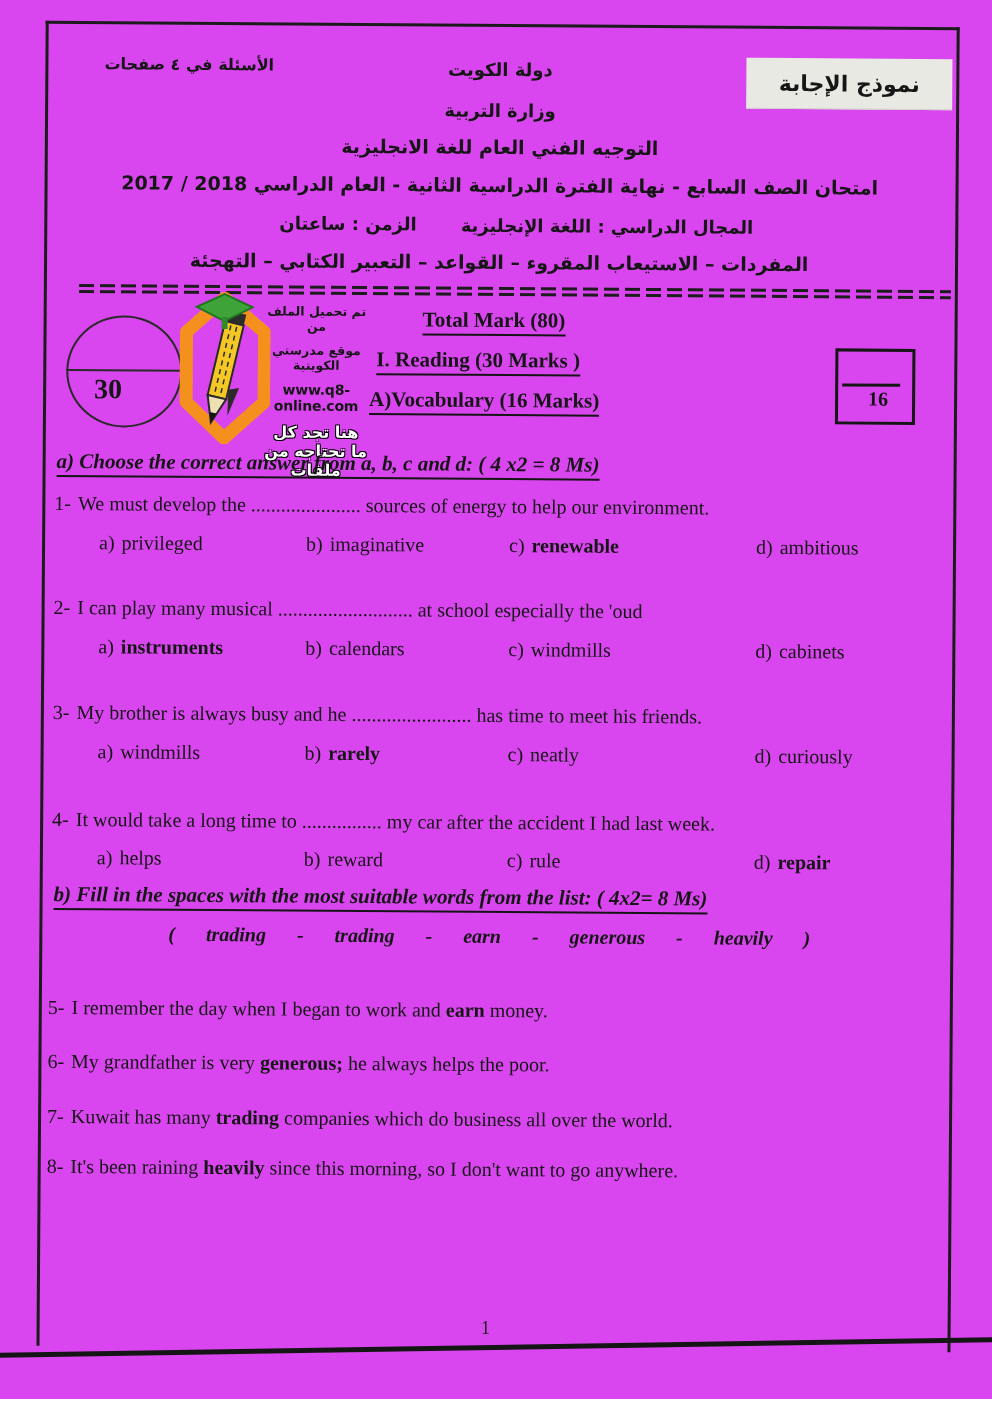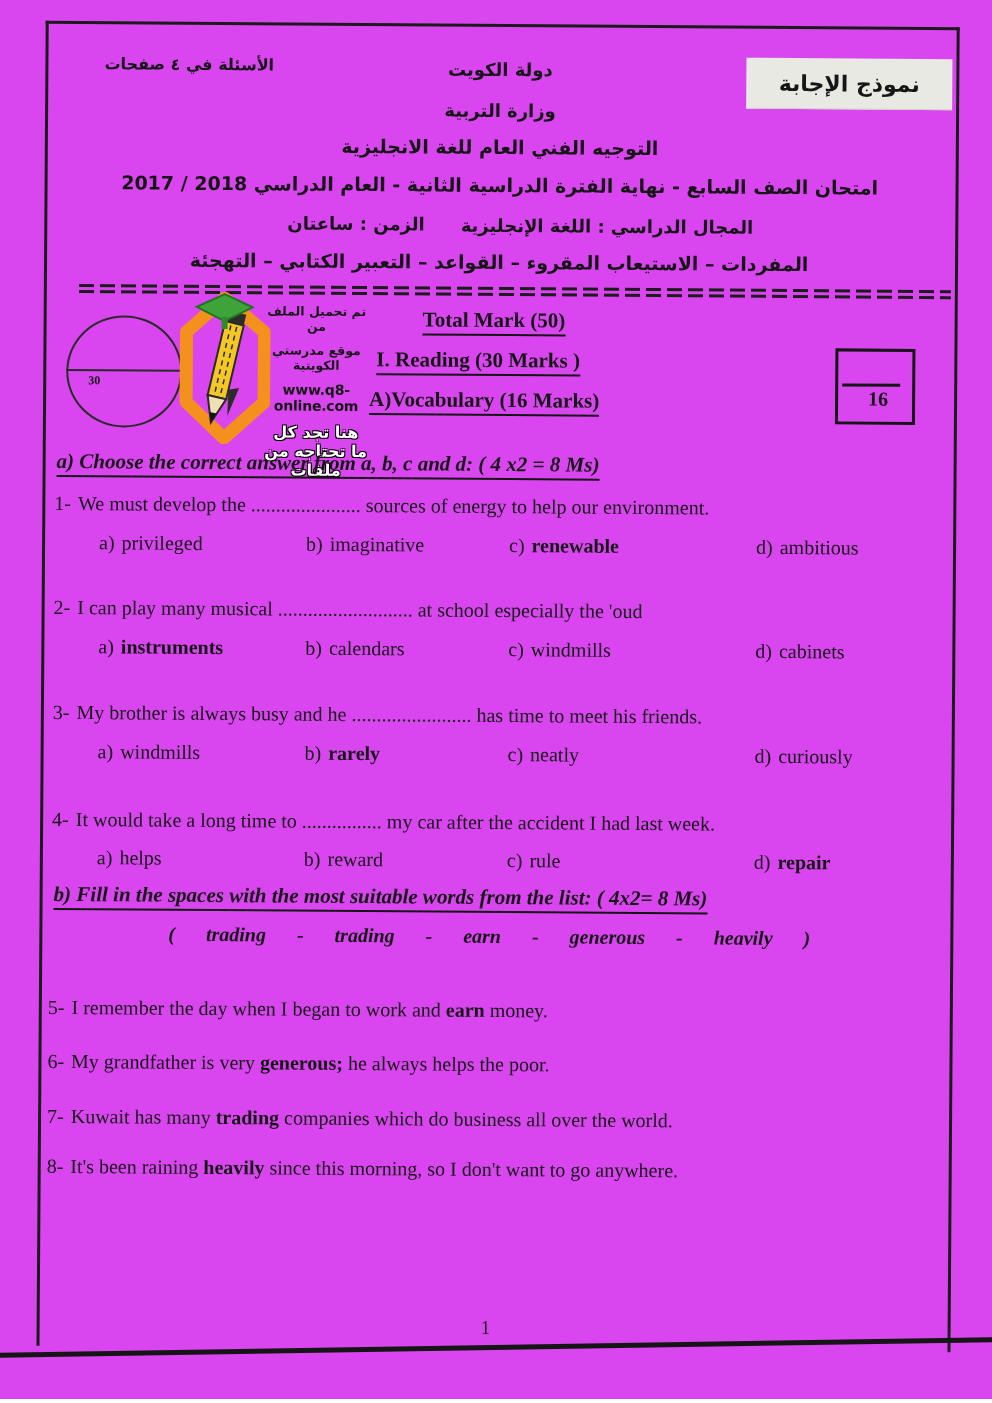--- a/index.html
+++ b/index.html
@@ -14,30 +14,30 @@
   .answer-box{position:absolute;left:742px;top:56px;width:206px;height:50px;
               background:#e9e9e4;border-bottom:1px solid #d2d2ca;
               display:flex;align-items:center;justify-content:center;font-size:22px;}
   .pages-note{position:absolute;left:100px;top:57px;font-size:16px;}
   .h-center{position:absolute;left:0;width:100%;text-align:center;}
   .h-country{top:59px;font-size:18px;}
   .h-ministry{top:100px;font-size:18px;}
   .h-directorate{top:136px;font-size:19px;}
   .h-examline{top:174px;font-size:19px;}
   .h-subject{position:absolute;right:242px;top:215px;font-size:18px;}
-  .h-time{position:absolute;left:284px;top:214px;font-size:18px;}
+  .h-time{position:absolute;left:276px;top:214px;font-size:18px;}
   .h-skills{top:251px;font-size:19px;}
   .sep{position:absolute;left:76px;top:287px;width:872px;}
   .sep div{height:3px;background:repeating-linear-gradient(90deg,#1c1c1c 0 15px,transparent 15px 21px);}
   .sep div + div{margin-top:3px;}
   
   .mark-circle{position:absolute;left:64px;top:318px;width:112px;height:108px;
                border:2.5px solid #2a2a2a;border-radius:50%;}
   .mark-circle .chord{position:absolute;left:-2px;right:-2px;top:52px;height:2px;background:#2a2a2a;}
-  .mark-circle .val{position:absolute;left:20px;top:56px;font-size:12px;font-weight:bold;}
+  .mark-circle .val{position:absolute;left:26px;top:56px;font-size:28px;font-weight:bold;}
   .logo{position:absolute;left:176px;top:294px;}
   .wm{position:absolute;left:262px;top:305px;width:104px;text-align:center;
       font-family:"DejaVu Sans",sans-serif;font-weight:bold;font-size:12.5px;}
   .wm .wline{margin-bottom:9px;}
   .wm .site{font-size:14px;letter-spacing:-0.2px;}
   .wm .outline{color:#fff;font-size:16px;
       text-shadow:-1px -1px 0 #000,1px -1px 0 #000,-1px 1px 0 #000,1px 1px 0 #000;}
   .uh{border-bottom:2.5px solid #141414;padding-bottom:1px;}
   .tm{position:absolute;left:420px;top:308px;font-size:21px;font-weight:bold;}
   .rh{position:absolute;left:374px;top:348px;font-size:21px;font-weight:bold;}
@@ -111,21 +111,21 @@
       </g>
     </svg>
 
     <div class="wm">
       <div class="wline ar" dir="rtl">تم تحميل الملف من</div>
       <div class="wline ar" dir="rtl">موقع مدرستي الكويتية</div>
       <div class="wline site">www.q8-online.com</div>
       <div class="wline outline ar" dir="rtl">هنا تجد كل ما تحتاجه من ملفات</div>
     </div>
 
-    <div class="tm uh">Total Mark (50)</div>
+    <div class="tm uh">Total Mark (80)</div>
     <div class="rh uh">I. Reading (30 Marks )</div>
     <div class="vh uh">A)Vocabulary (16 Marks)</div>
 
     <div class="mark-box">
       <div class="line"></div>
       <span class="val">16</span>
     </div>
 
     <div class="sec-head sa-head uh">a) Choose the correct answer from a, b, c and d: ( 4 x2 = 8 Ms)</div>
 

